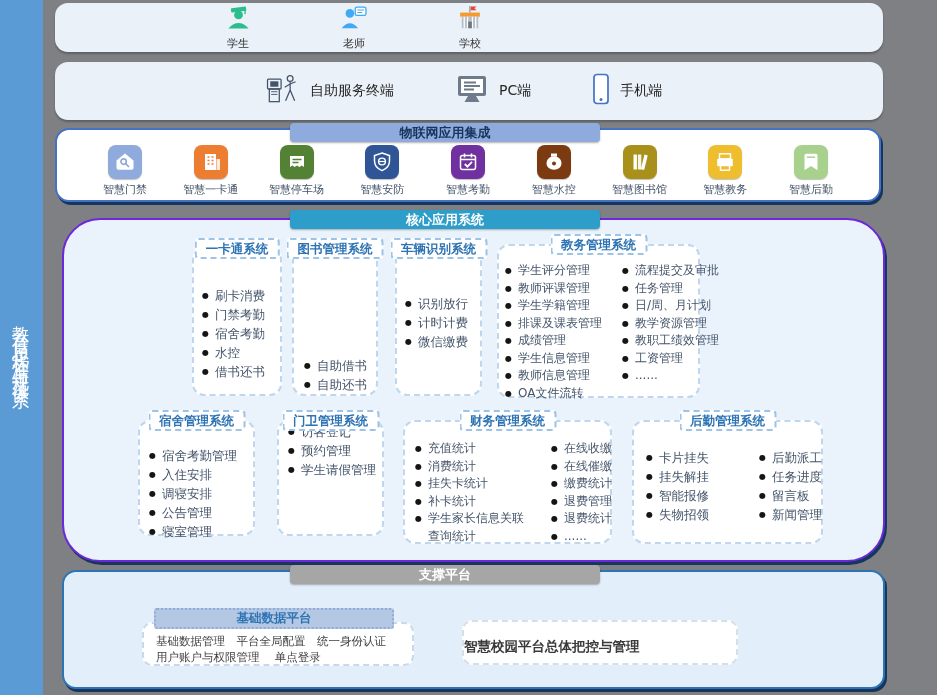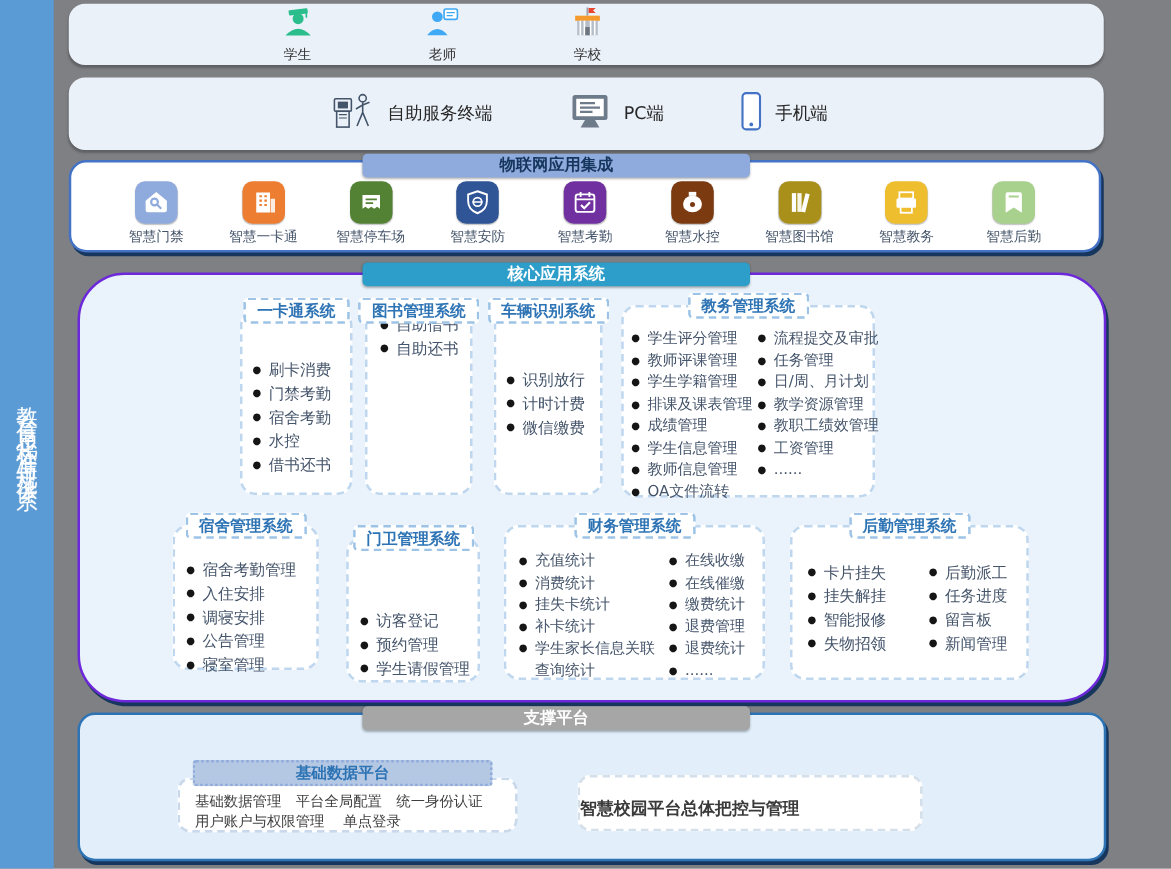--- a/index.html
+++ b/index.html
@@ -35,32 +35,32 @@
   .iot-item{display:flex;flex-direction:column;align-items:center;width:76px;}
   .tile{width:34px;height:34px;border-radius:8px;display:flex;align-items:center;justify-content:center;box-shadow:0 1px 1px rgba(0,0,0,.25);}
   .iot-item .lbl{font-size:11px;color:#44546A;margin-top:3px;white-space:nowrap;}
 
   #core{left:62px;top:218px;width:823px;height:344px;background:#EAF3FB;border:2px solid #6d28d9;border-radius:38px;box-shadow:2px 3px 0 #17365D;}
   .card{position:absolute;background:#fff;border:2px dashed #BFD7EE;border-radius:12px;box-sizing:border-box;}
   .card-title{position:absolute;top:-12px;left:50%;transform:translateX(-50%);background:#fff;border:2px dashed #9DC3E6;border-radius:4px;color:#2E74B5;font-weight:bold;font-size:12.5px;line-height:15px;padding:1px 9px;white-space:nowrap;z-index:3;}
   .clist{list-style:none;margin:0;padding:0;}
   .clist li{display:flex;font-size:12.5px;color:#44546A;line-height:19px;white-space:nowrap;}
   .clist li::before{content:"●";font-size:8px;line-height:19px;margin:0 6px 0 0;color:#151515;flex:0 0 auto;}
-  .cols{display:flex;}
+  .cols{display:flex;gap:16px;}
   .dense li{font-size:12px;line-height:17.5px;}
   .dense li::before{line-height:17.5px;}
   .wrapcol li{white-space:normal;width:114px;line-height:17.5px;font-size:12px;}
   .wrapcol li::before{line-height:17.5px;}
 
   #card-onecard{left:128px;top:28px;width:90px;height:148px;padding:36px 0 0 8px;}
-  #card-library{left:228px;top:28px;width:86px;height:148px;display:flex;align-items:flex-start;padding-left:10px;}
+  #card-library{left:228px;top:28px;width:86px;height:148px;display:flex;align-items:flex-end;padding-left:10px;}
   #card-vehicle{left:331px;top:28px;width:87px;height:148px;display:flex;align-items:center;padding-left:8px;}
   #card-academic{left:433px;top:24px;width:203px;height:154px;padding:16px 0 0 6px;}
   #card-dorm{left:74px;top:200px;width:117px;height:116px;padding:24px 0 0 9px;}
-  #card-gate{left:213px;top:200px;width:107px;height:116px;display:flex;align-items:flex-end;padding-left:9px;margin-top:10px;}
+  #card-gate{left:213px;top:200px;width:107px;height:116px;display:flex;align-items:flex-start;padding-left:9px;}
   #card-finance{left:339px;top:200px;width:209px;height:124px;padding:18px 0 0 10px;}
   #card-logistics{left:568px;top:200px;width:191px;height:124px;padding:26px 0 0 12px;}
   #card-academic .cols > ul:first-child{margin-right:4px;}
   #card-finance .cols > ul:first-child{margin-right:6px;}
   #card-logistics .cols > ul:first-child{margin-right:34px;}
 
   #support{left:62px;top:570px;width:823px;height:119px;background:#E2EFFA;border:2px solid #2E74B5;border-radius:14px;box-shadow:2px 3px 0 #17365D;}
   .sp-title{position:absolute;box-sizing:border-box;text-align:center;font-weight:bold;z-index:3;}
   #basic-title{left:90px;top:36px;width:240px;height:21px;background:#B5C8E3;border:2px dotted #8FAADC;border-radius:3px;color:#2E74B5;font-size:12.5px;line-height:16px;}
   #basic-body{position:absolute;left:78px;top:50px;width:272px;height:44px;background:#fff;border:2px dashed #C9D8EA;border-radius:10px;padding:9px 0 0 12px;box-sizing:border-box;}

